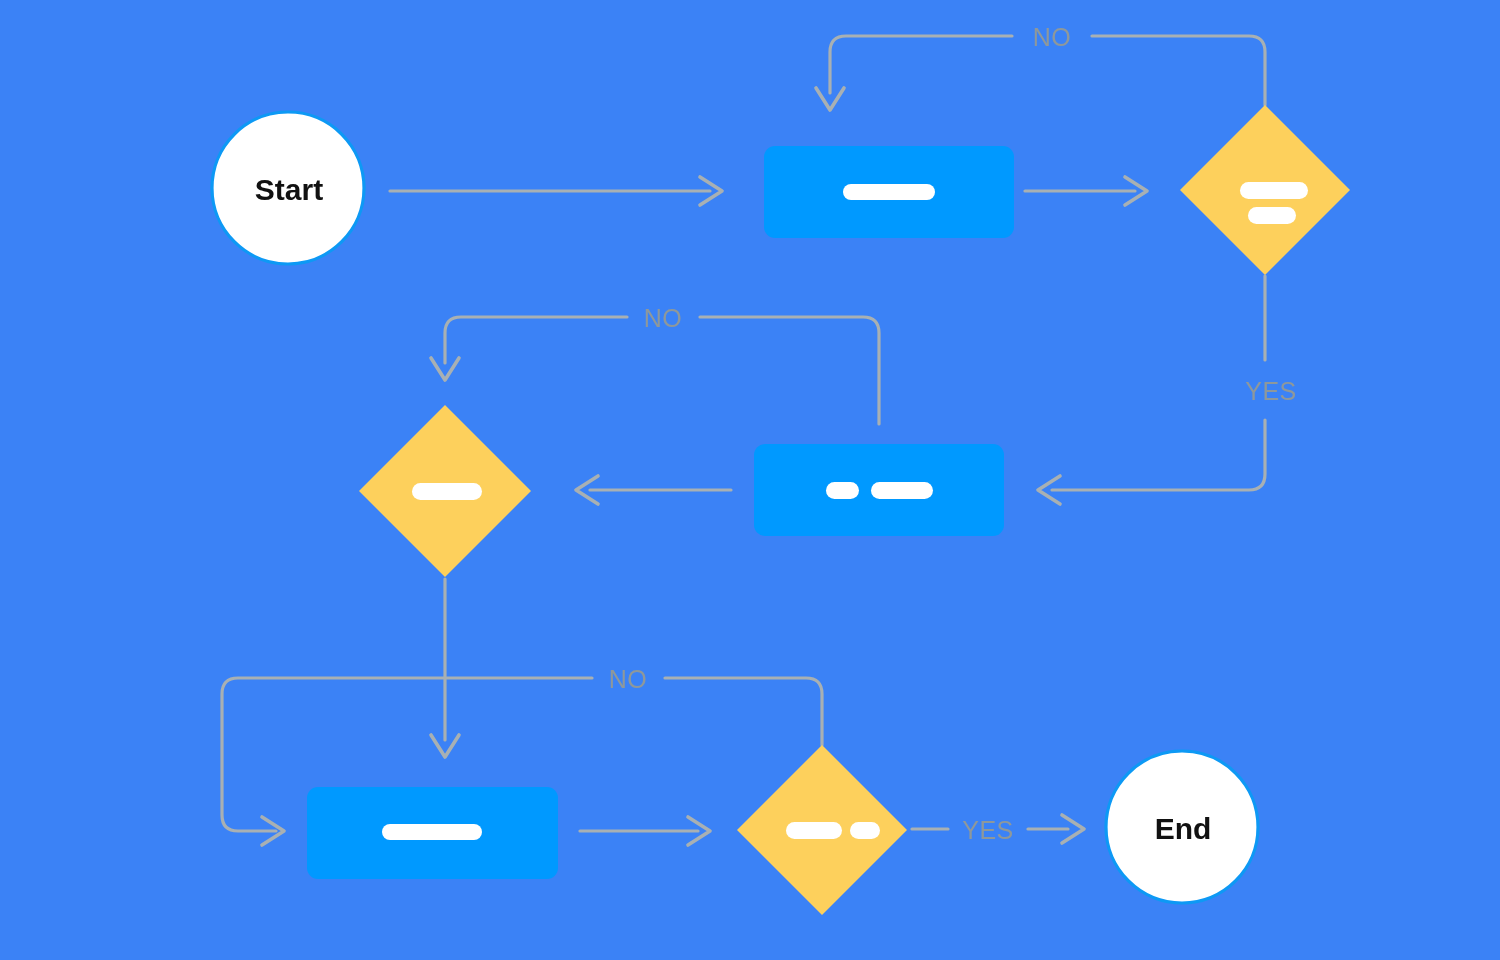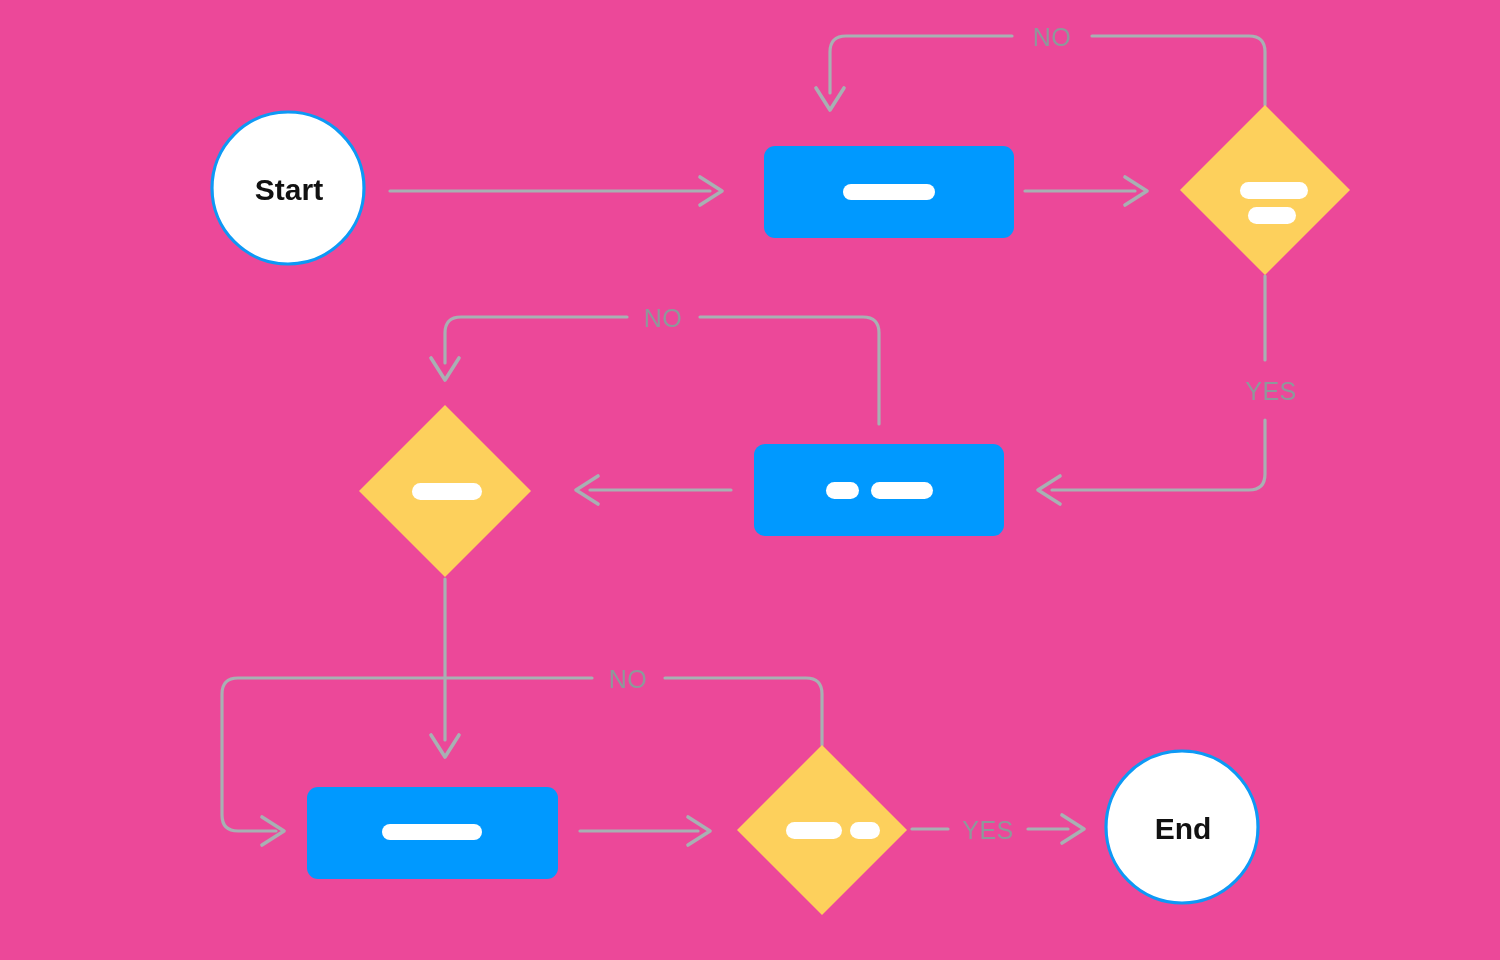--- a/index.html
+++ b/index.html
@@ -8,21 +8,21 @@
     background: #ffffff;
   }
   body {
     font-family: "Liberation Sans", sans-serif;
     -webkit-font-smoothing: antialiased;
   }
   #canvas {
     position: relative;
     width: 1500px;
     height: 960px;
-    background: #ec4899;
+    background: #3b82f6;
     overflow: hidden;
   }
   #flow-svg {
     position: absolute;
     top: 0;
     left: 0;
     width: 1500px;
     height: 960px;
   }
   .conn-line {

